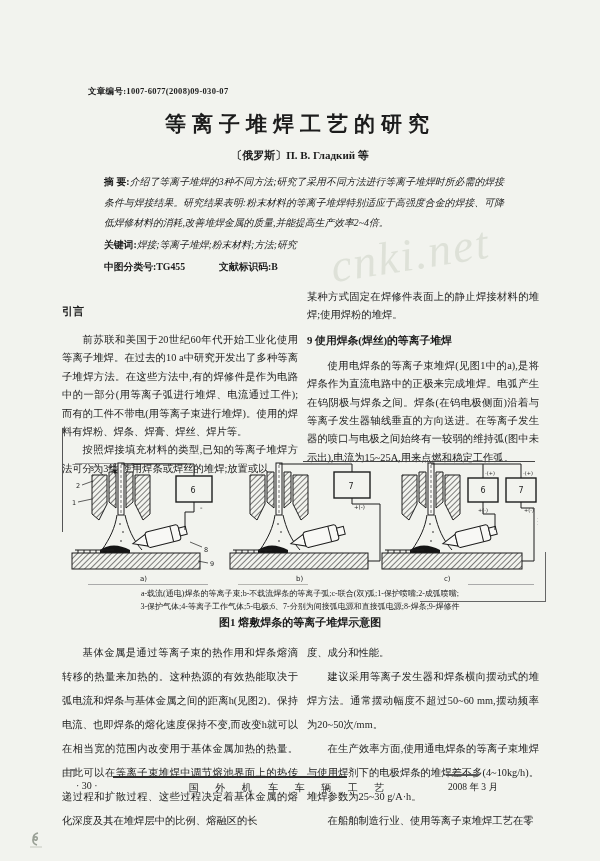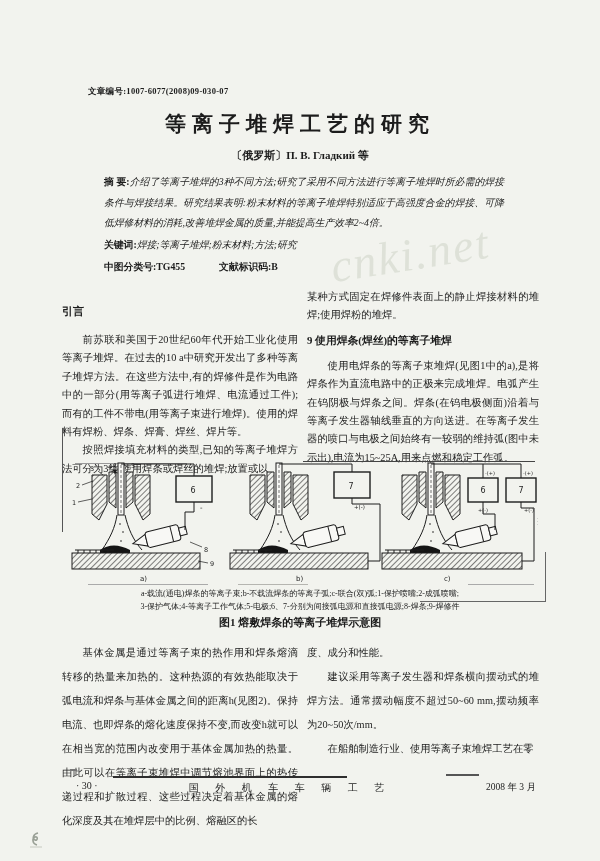--- a/index.html
+++ b/index.html
@@ -29,21 +29,21 @@
   .h-intro{font-size:11px;font-weight:700;margin:10px 0 12px 0;}
   .h-sec{font-size:10.8px;font-weight:700;margin:9px 0 9px 0;}
   .col-r-upper{margin-top:-6px;}
   
   .fig-svg{left:64px;top:462px;}
   .fig-cap{left:78px;top:588px;width:444px;text-align:center;font-size:8px;line-height:12.5px;color:#222;}
   .fig-cap-title{left:78px;top:615px;width:444px;text-align:center;font-size:11px;font-weight:600;}
   
   .pgnum{left:76px;top:780px;font-size:10px;}
   .journal{left:170px;top:781px;width:240px;text-align:center;font-size:10px;letter-spacing:7px;}
-  .issue{left:448px;top:781px;font-size:9.5px;margin-left:38px;}
+  .issue{left:448px;top:781px;font-size:9.5px;}
   
   .ln{position:absolute;background:#444;}
   
   .ghost{left:330px;top:228px;font-size:46px;font-style:italic;color:rgba(175,184,166,.30);
          transform:rotate(-9deg);letter-spacing:2px;}
   
   .copy{left:58px;top:838px;font-size:9px;font-style:italic;color:#b9beb3;white-space:nowrap;}
   .copy .url{margin-left:26px;}
   .logo{left:28px;top:831px;}
   svg text{font-family:"DejaVu Sans","Liberation Sans",sans-serif;}
@@ -218,20 +218,21 @@
   </div>
   <div class="abs fig-cap-title">图1  熔敷焊条的等离子堆焊示意图</div>
 
   <div class="abs cols2">
     <div class="col-l">
       <p class="ind">基体金属是通过等离子束的热作用和焊条熔滴转移的热量来加热的。这种热源的有效热能取决于弧电流和焊条与基体金属之间的距离h(见图2)。保持电流、也即焊条的熔化速度保持不变,而改变h就可以在相当宽的范围内改变用于基体金属加热的热量。由此可以在等离子束堆焊中调节熔池界面上的热传递过程和扩散过程、这些过程决定着基体金属的熔化深度及其在堆焊层中的比例、熔融区的长</p>
     </div>
     <div class="col-r">
       <p>度、成分和性能。</p>
       <p class="ind">建议采用等离子发生器和焊条横向摆动式的堆焊方法。通常摆动幅度不超过50~60 mm,摆动频率为20~50次/mm。</p>
+      <p class="ind">在生产效率方面,使用通电焊条的等离子束堆焊与使用焊剂下的电极焊条的堆焊差不多(4~10kg/h)。堆焊参数为25~30 g/A·h。</p>
       <p class="ind">在船舶制造行业、使用等离子束堆焊工艺在零</p>
     </div>
   </div>
 
   <div class="ln" style="left:70px;top:769px;width:7px;height:2px;background:#777;"></div>
   <div class="ln" style="left:113px;top:776px;width:234px;height:2px;background:#2e2e2e;"></div>
   <div class="ln" style="left:446px;top:774px;width:33px;height:2px;background:#555;"></div>
   <div class="abs pgnum">· 30 ·</div>
   <div class="abs journal">国 外 机 车 车 辆 工 艺</div>
   <div class="abs issue">2008 年 3 月</div>

